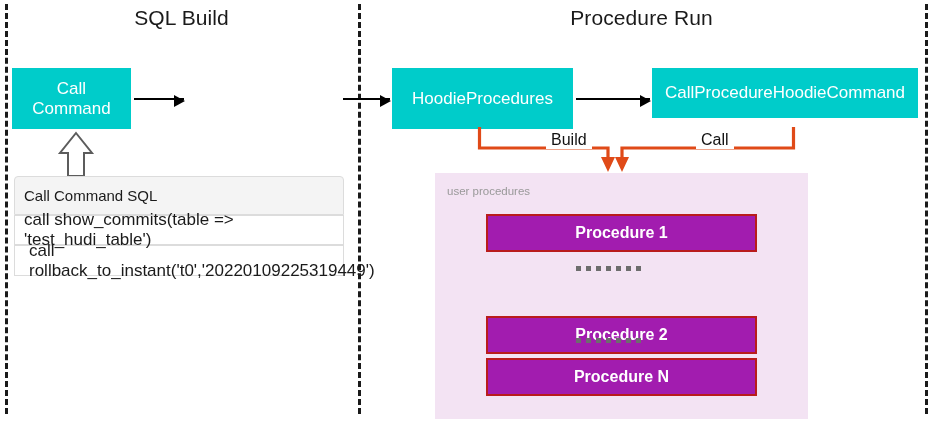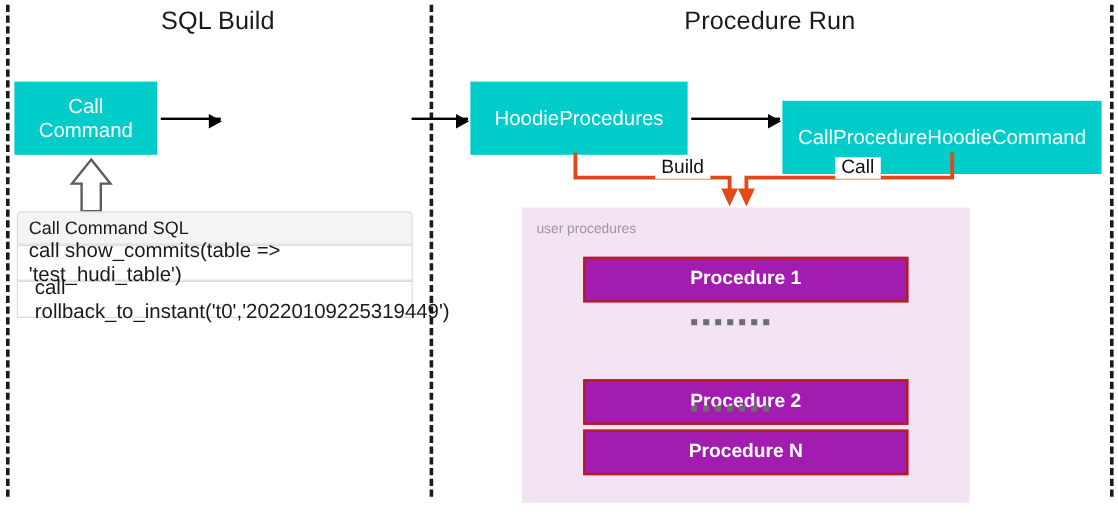--- a/index.html
+++ b/index.html
@@ -63,28 +63,28 @@
 
   <div class="arrow-h" style="left:134px;top:98px;width:50px;"></div>
 
 
   <div class="arrow-h" style="left:343px;top:98px;width:47px;"></div>
 
   <div class="tealbox" style="left:392px;top:68px;width:181px;height:61px;">HoodieProcedures</div>
 
   <div class="arrow-h" style="left:576px;top:98px;width:74px;"></div>
 
-  <div class="tealbox" style="left:652px;top:84px;width:266px;height:61px;">CallProcedureHoodieCommand</div>
+  <div class="tealbox" style="left:652px;top:68px;width:266px;height:50px;">CallProcedureHoodieCommand</div>
 
   <svg class="up-arrow" style="left:57px;top:131px;" width="40" height="48" viewBox="0 0 40 48">
     <polygon points="19,2 35,22 27,22 27,45 11,45 11,22 3,22" fill="#ffffff" stroke="#5c5c5c" stroke-width="2" stroke-linejoin="miter"></polygon>
   </svg>
 
   <div class="sqlcard" style="left:14px;top:176px;width:330px;">
-    <div class="srow head" style="height:28px;">Call Command SQL</div>
+    <div class="srow head" style="height:39px;">Call Command SQL</div>
     <div class="srow body" style="height:30px;">call show_commits(table =&gt; 'test_hudi_table')</div>
     <div class="srow body" style="height:31px;padding-left:14px;">call rollback_to_instant('t0','20220109225319449')</div>
   </div>
 
   <svg class="connector" style="left:470px;top:126px;" width="340" height="52" viewBox="0 0 340 52">
 
     <path d="M9.5,1 L9.5,22 L138,22 L138,32" fill="none" stroke="#e04a18" stroke-width="3.2"></path>
     <polygon points="131,31 145,31 138,46" fill="#e04a18"></polygon>
 
     <path d="M323.5,1 L323.5,22 L152,22 L152,32" fill="none" stroke="#e04a18" stroke-width="3.2"></path>

